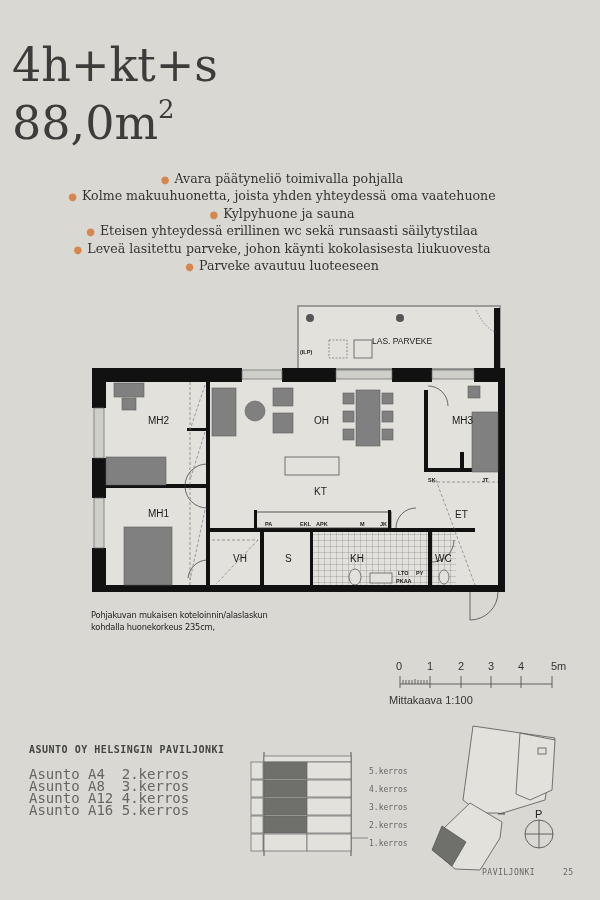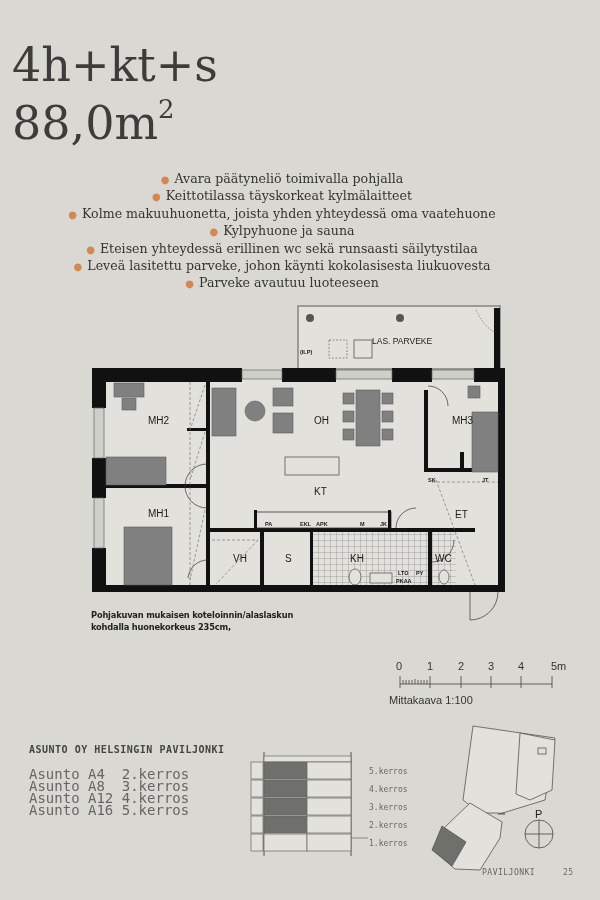--- a/index.html
+++ b/index.html
@@ -5,40 +5,39 @@
   html,body{margin:0;padding:0;}
   body{width:600px;height:900px;background:#d9d8d3;position:relative;overflow:hidden;color:#3a3a38;font-family:"DejaVu Serif",serif;}
   .abs{position:absolute;}
   .title{left:12px;width:600px;text-align:left;font-family:"DejaVu Serif",serif;font-weight:normal;color:#3d3c3a;}
   .t1{top:38px;font-size:46px;letter-spacing:0px;}
   .t2{top:96px;font-size:46px;}
   .t2 sup{font-size:26px;vertical-align:top;position:relative;top:-2px;}
   .features{top:171px;left:0;width:564px;text-align:center;font-family:"DejaVu Serif",serif;font-size:12.6px;line-height:16.4px;color:#343432;margin:0;padding:0;list-style:none;}
   .features li .dot{color:#d6874f;margin-right:5px;font-size:10px;}
   .plan{left:0;top:0;}
-  .note{left:91px;top:610px;font-family:"DejaVu Sans",sans-serif;font-size:8.3px;line-height:11.5px;color:#222;font-weight:bold;letter-spacing:-0.2px;}
+  .note{left:91px;top:610px;font-family:"DejaVu Sans",sans-serif;font-size:8.3px;line-height:11.5px;color:#222;font-weight:normal;letter-spacing:-0.2px;}
   .scale-nums span{position:absolute;font-family:"Liberation Sans",sans-serif;font-size:11px;color:#333;}
   .scale-lbl{left:389px;top:694px;font-family:"Liberation Sans",sans-serif;font-size:11px;color:#333;}
   .mono{font-family:"DejaVu Sans Mono",monospace;}
   .assoc{left:29px;top:744px;font-size:10px;font-weight:bold;color:#444;letter-spacing:0.5px;}
   .units{left:29px;top:768px;font-size:14px;line-height:12px;color:#666;white-space:pre;}
   .floors span{position:absolute;left:369px;font-family:"DejaVu Sans Mono",monospace;font-size:8px;color:#666;}
   .footer{top:868px;font-family:"DejaVu Sans Mono",monospace;font-size:8px;color:#666;letter-spacing:0.5px;}
   .rl{font-family:"Liberation Sans",sans-serif;font-size:10px;fill:#1a1a1a;}
   .rs{font-family:"Liberation Sans",sans-serif;font-size:5.5px;fill:#1a1a1a;font-weight:bold;}
 </style>
 </head>
 <body>
 
 <div class="abs title t1">4h+kt+s</div>
 <div class="abs title t2"><span>88,0m</span><sup>2</sup></div>
 
 <ul class="abs features">
   <li><span class="dot">●</span><span>Avara päätyneliö toimivalla pohjalla</span></li>
-  <li><span class="dot">●</span><span>Keittotilassa täyskorkeat kylmälaitteet</span></li>
   <li><span class="dot">●</span><span>Kolme makuuhuonetta, joista yhden yhteydessä oma vaatehuone</span></li>
   <li><span class="dot">●</span><span>Kylpyhuone ja sauna</span></li>
   <li><span class="dot">●</span><span>Eteisen yhteydessä erillinen wc sekä runsaasti säilytystilaa</span></li>
   <li><span class="dot">●</span><span>Leveä lasitettu parveke, johon käynti kokolasisesta liukuovesta</span></li>
   <li><span class="dot">●</span><span>Parveke avautuu luoteeseen</span></li>
 </ul>
 
 <svg class="abs plan" width="600" height="900">
 
   <rect x="95" y="370" width="407" height="220" fill="#e2e1dc"></rect>

